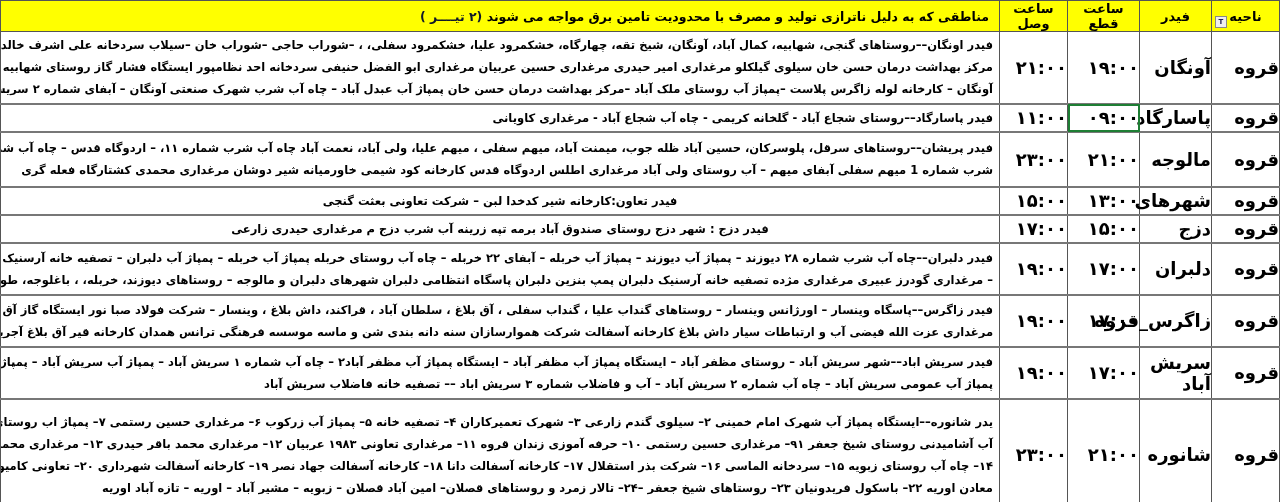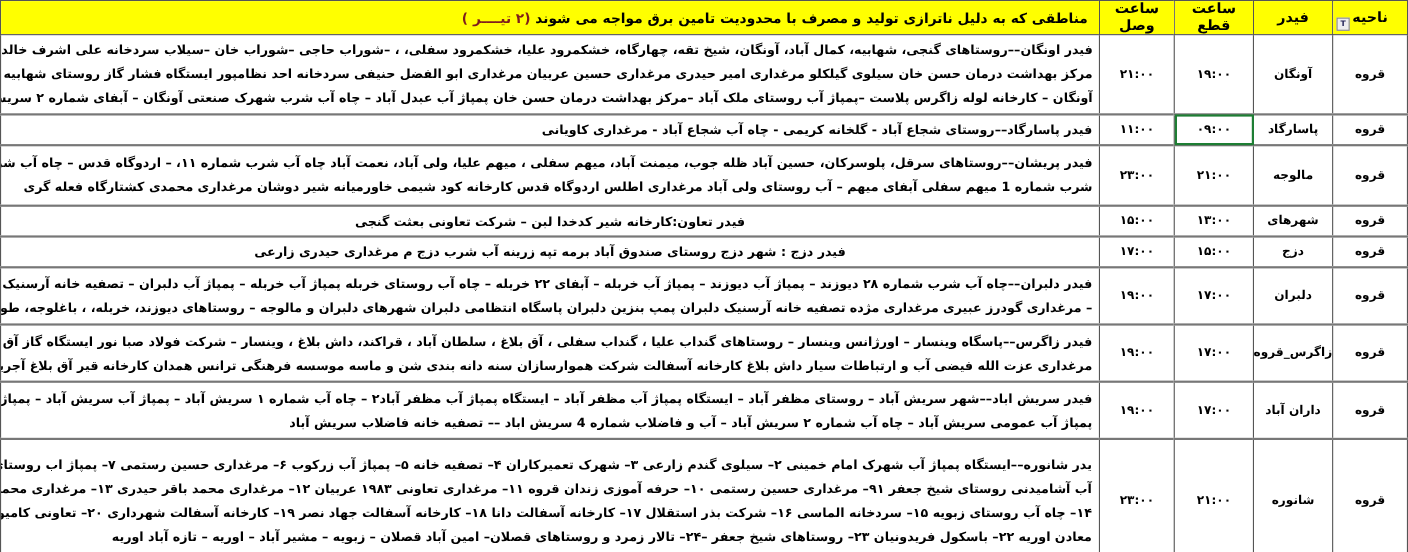--- a/index.html
+++ b/index.html
@@ -2,23 +2,23 @@
 <html><head>
   <meta charset="utf-8">
   <style>
     html, body { margin:0; padding:0; background:#ffffff; }
     body { width:1280px; height:502px; overflow:hidden; font-family:"DejaVu Sans", sans-serif; }
     .sheet { width:1280px; height:502px; direction:rtl; }
     table { border-collapse:collapse; width:1280px; table-layout:fixed; }
     td, th { border:1px solid #555; padding:0; vertical-align:middle; }
     th { background:#ffff00; height:27px; font-size:13px; font-weight:bold; color:#000; text-align:center; position:relative; }
     th.title { text-align:right; padding-right:10px; font-size:12.5px; }
-    .red { color:#7f1d1d; }
+    .red { color:#0f172a; }
     .filter-btn { position:absolute; left:3px; bottom:3px; width:10px; height:10px; border:1px solid #888; background:#eee; font-size:7px; line-height:10px; text-align:center; color:#225; }
-    td.c { text-align:center; font-size:11px; font-weight:bold; }
+    td.c { text-align:right; font-size:18px; font-weight:bold; }
     td.t { font-size:11.5px; font-weight:bold; padding:2px 6px; line-height:22px; text-align:right; white-space:nowrap; overflow:hidden; }
     .ln { display:block; }
     .ln.center { text-align:center; }
     tr.sep td { border-bottom:2px solid #777; }
     td.sel { outline:2px solid #1e7e34; outline-offset:-2px; }
   </style>
 </head>
 <body>
 
 <div class="sheet">
@@ -117,26 +117,26 @@
         <td class="c">۱۷:۰۰</td>
         <td class="c">۱۹:۰۰</td>
         <td class="t">
           <span class="ln">فیدر زاگرس––پاسگاه وینسار –  اورژانس وینسار  –  روستاهای گنداب علیا ، گنداب سفلی ، آق بلاغ ، سلطان آباد ، قراکند،  داش بلاغ ، وینسار – شرکت فولاد صبا نور ایستگاه گاز آق بلاغ   پمپ بنزین داش بلاغ</span>
           <span class="ln">مرغداری عزت الله فیضی      آب و ارتباطات سیار داش بلاغ        کارخانه آسفالت شرکت هموارسازان سنه        دانه بندی شن و ماسه موسسه فرهنگی ترانس همدان        کارخانه قیر آق بلاغ        آجریزی های جاده اسدآباد</span>
         </td>
       </tr>
 
       <tr class="sep" style="height:52px">
         <td class="c">قروه</td>
-        <td class="c">داران آباد</td>
+        <td class="c">سریش آباد</td>
         <td class="c">۱۷:۰۰</td>
         <td class="c">۱۹:۰۰</td>
         <td class="t">
           <span class="ln">فیدر سریش اباد––شهر سریش آباد  –  روستای مظفر آباد  –  ایستگاه پمپاژ آب مظفر آباد  –  ایستگاه پمپاژ آب مظفر آباد۲  –  چاه آب شماره ۱ سریش آباد  –  پمپاژ آب سریش آباد      –  پمپاژ چاه آب شماره ۳ مظفر آباد–</span>
-          <span class="ln">پمپاژ آب عمومی سریش آباد  –  چاه آب شماره ۲ سریش آباد  –   آب و فاضلاب شماره 4 سریش اباد  ––  تصفیه خانه فاضلاب سریش آباد</span>
+          <span class="ln">پمپاژ آب عمومی سریش آباد  –  چاه آب شماره ۲ سریش آباد  –   آب و فاضلاب شماره ۳ سریش اباد  ––  تصفیه خانه فاضلاب سریش آباد</span>
         </td>
       </tr>
 
       <tr style="height:112px">
         <td class="c">قروه</td>
         <td class="c">شانوره</td>
         <td class="c">۲۱:۰۰</td>
         <td class="c">۲۳:۰۰</td>
         <td class="t">
           <span class="ln">یدر شانوره––ایستگاه پمپاژ آب شهرک امام خمینی  ۲–  سیلوی گندم زارعی  ۳– شهرک تعمیرکاران  ۴–  تصفیه خانه  ۵– پمپاژ آب زرکوب  ۶– مرغداری حسین رستمی   ۷– پمپاژ اب روستای امین آباد  ۸–</span>

